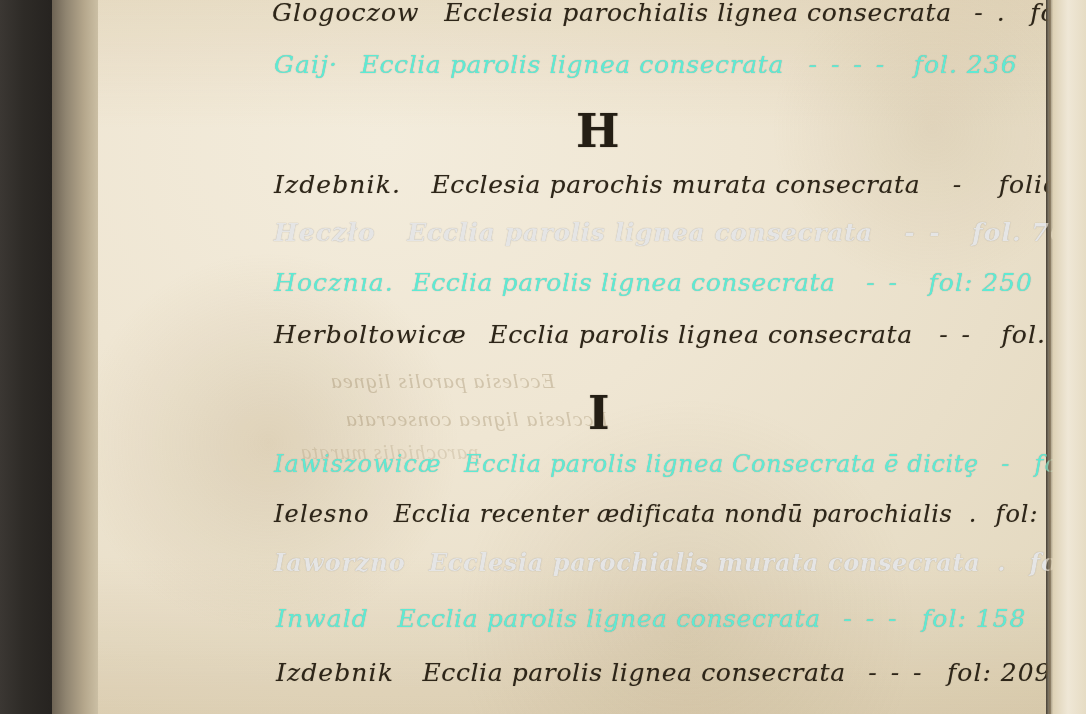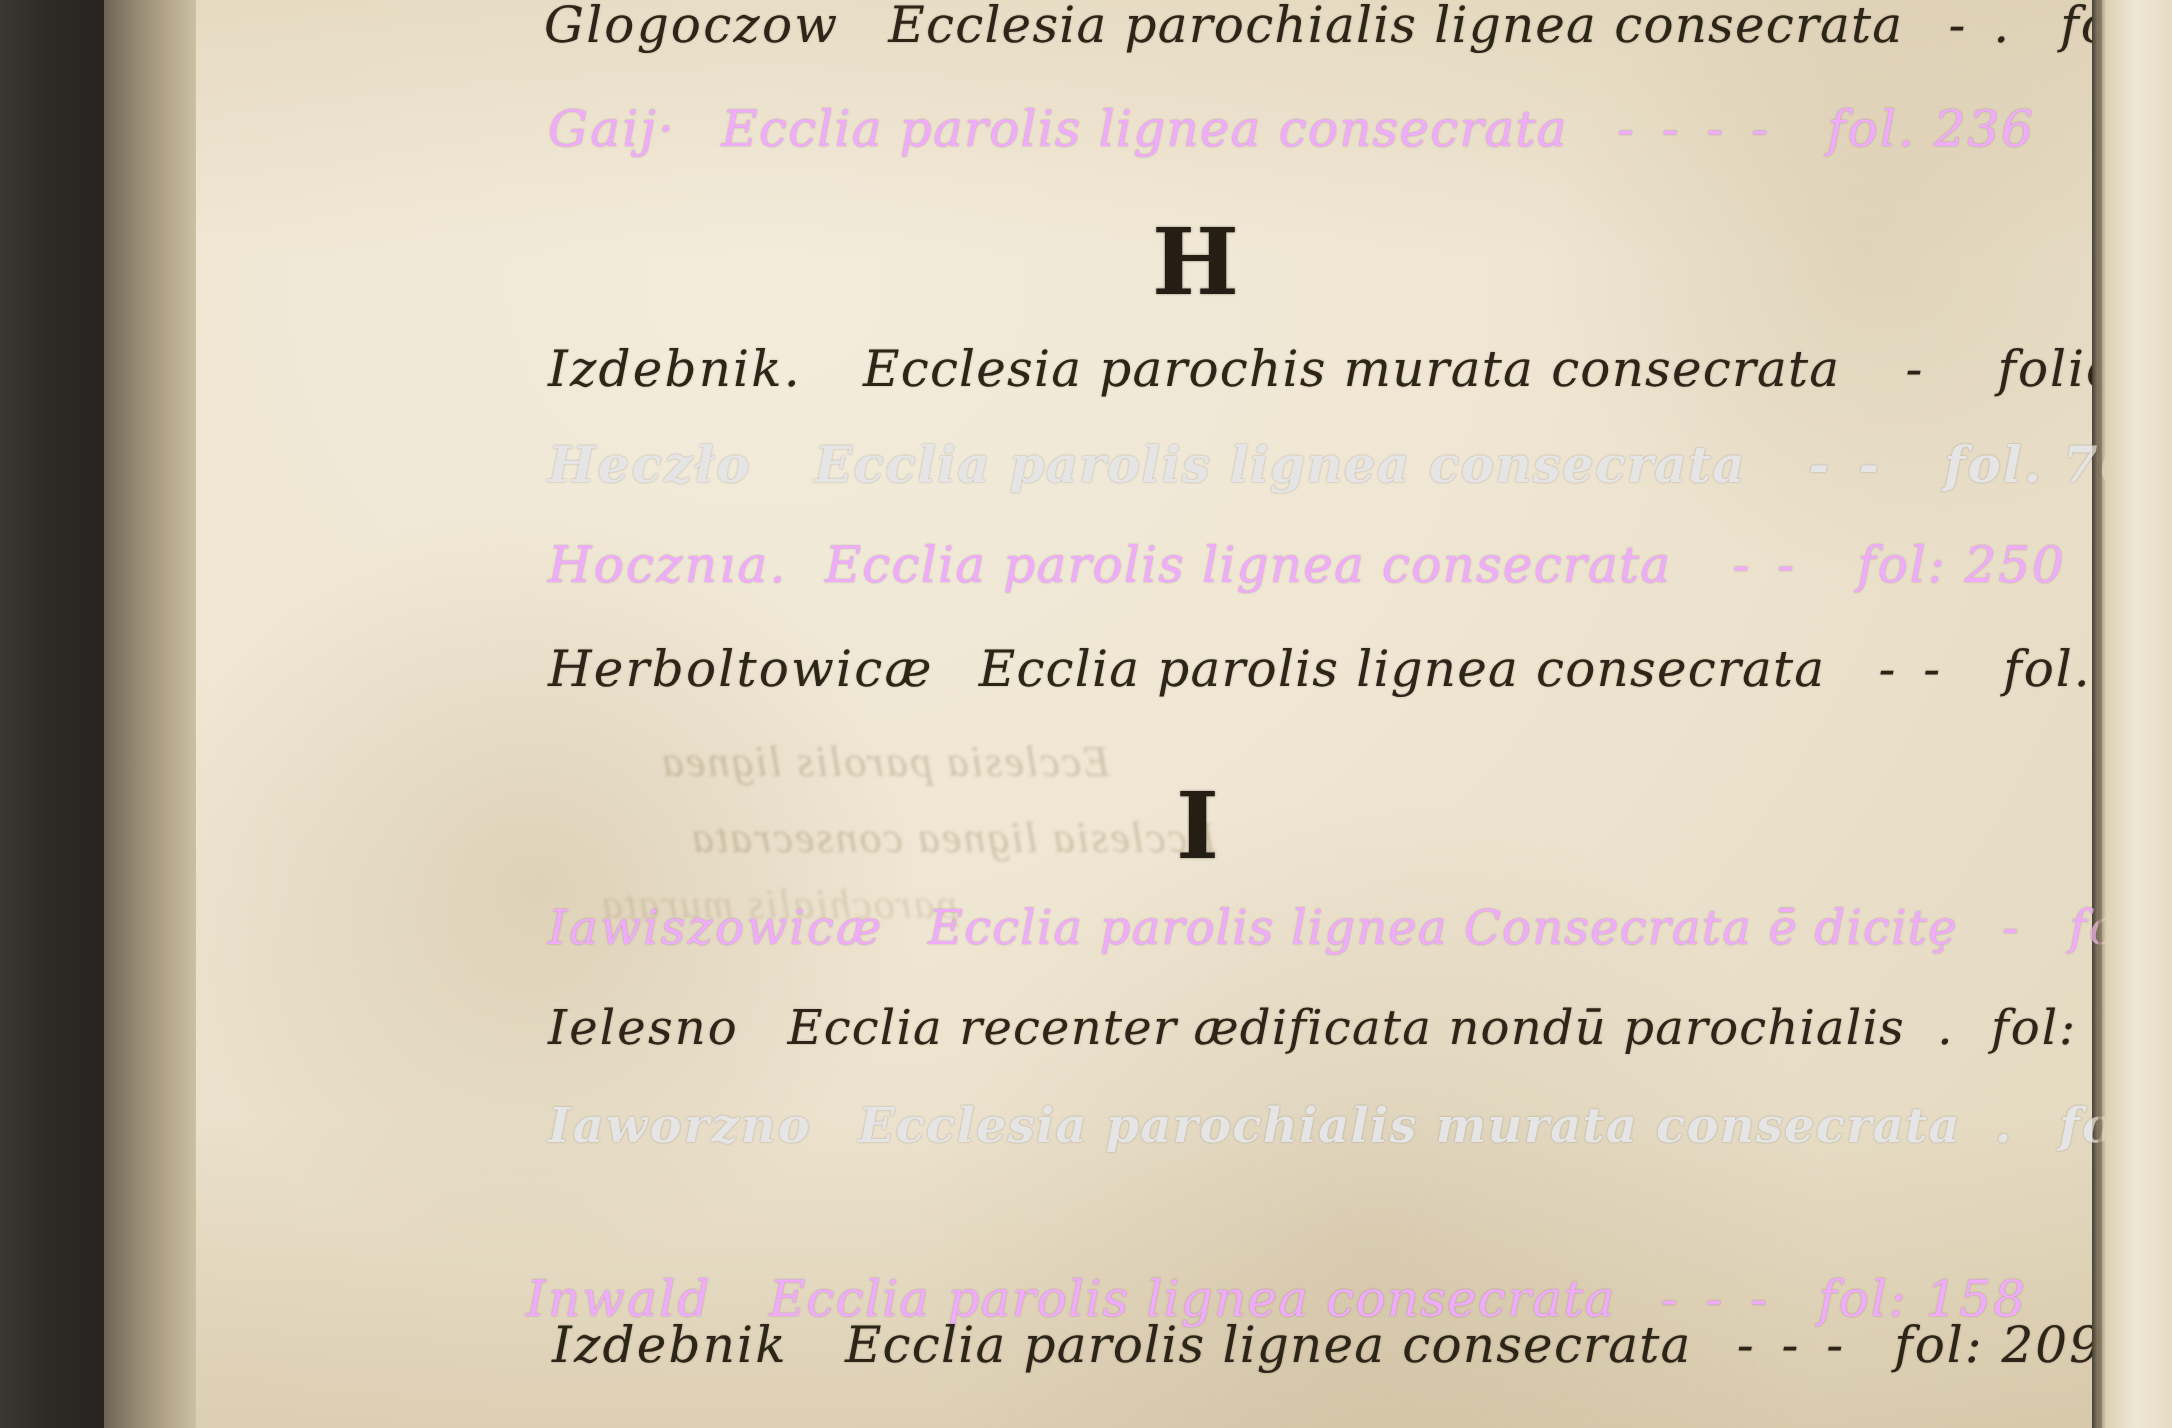--- a/index.html
+++ b/index.html
@@ -102,21 +102,21 @@
     color: #241e14;
     font-family: "DejaVu Serif", serif;
     font-size: 46px;
     font-weight: 700;
     letter-spacing: 2px;
     text-shadow: 0 0 1.2px rgba(40,32,18,0.5);
   }
 
   
   .ink-a { color: #2d2518; }
-  .ink-b { color: #f0abfc; font-style: italic; }
+  .ink-b { color: #5eead4; font-style: italic; }
   .ink-c { color: #e5e5e5; font-weight: bold; }
 </style>
 </head>
 <body>
 
 <div id="page">
 
   <div class="bg-dark-left"></div>
   <div class="bg-gutter"></div>
   <div class="bg-gutter-shadow"></div>
@@ -188,21 +188,21 @@
     <span class="folio" style="margin-left:8px;">fol: 70</span>
   </div>
 
   <div class="ms-line ink-c" style="left:274px; top:548px; font-size:24px;">
     <span class="name">Iaworzno</span>
     <span class="body" style="margin-left:14px;">Ecclesia parochialis murata consecrata</span>
     <span class="dashes" style="margin-left:8px;">.</span>
     <span class="folio" style="margin-left:12px;">fol 41</span>
   </div>
 
-  <div class="ms-line ink-b" style="left:263px; top:604px;margin-top:31px;">
+  <div class="ms-line ink-b" style="left:276px; top:604px;">
     <span class="name">Inwald</span>
     <span class="body" style="margin-left:20px;">Ecclia parolis lignea consecrata</span>
     <span class="dashes" style="margin-left:14px;">- - -</span>
     <span class="folio" style="margin-left:14px;">fol: 158</span>
   </div>
 
   <div class="ms-line ink-a" style="left:276px; top:658px;">
     <span class="name">Izdebnik</span>
     <span class="body" style="margin-left:20px;">Ecclia parolis lignea consecrata</span>
     <span class="dashes" style="margin-left:14px;">- - -</span>

